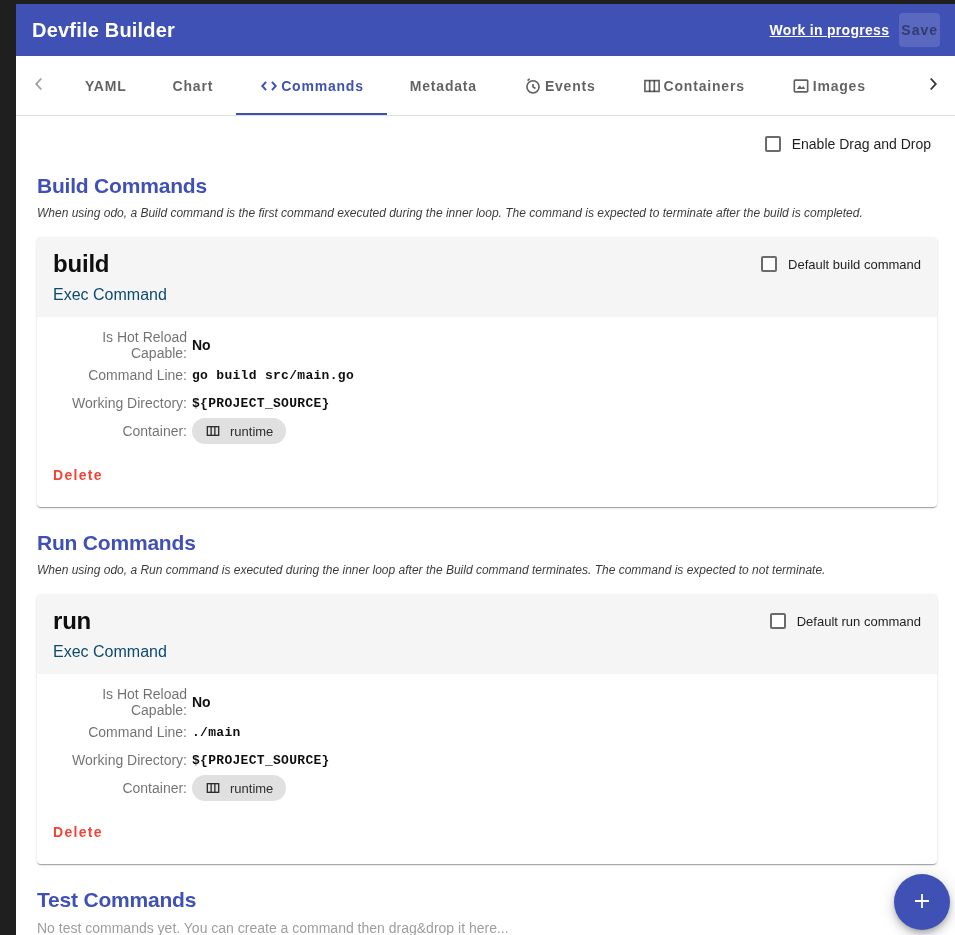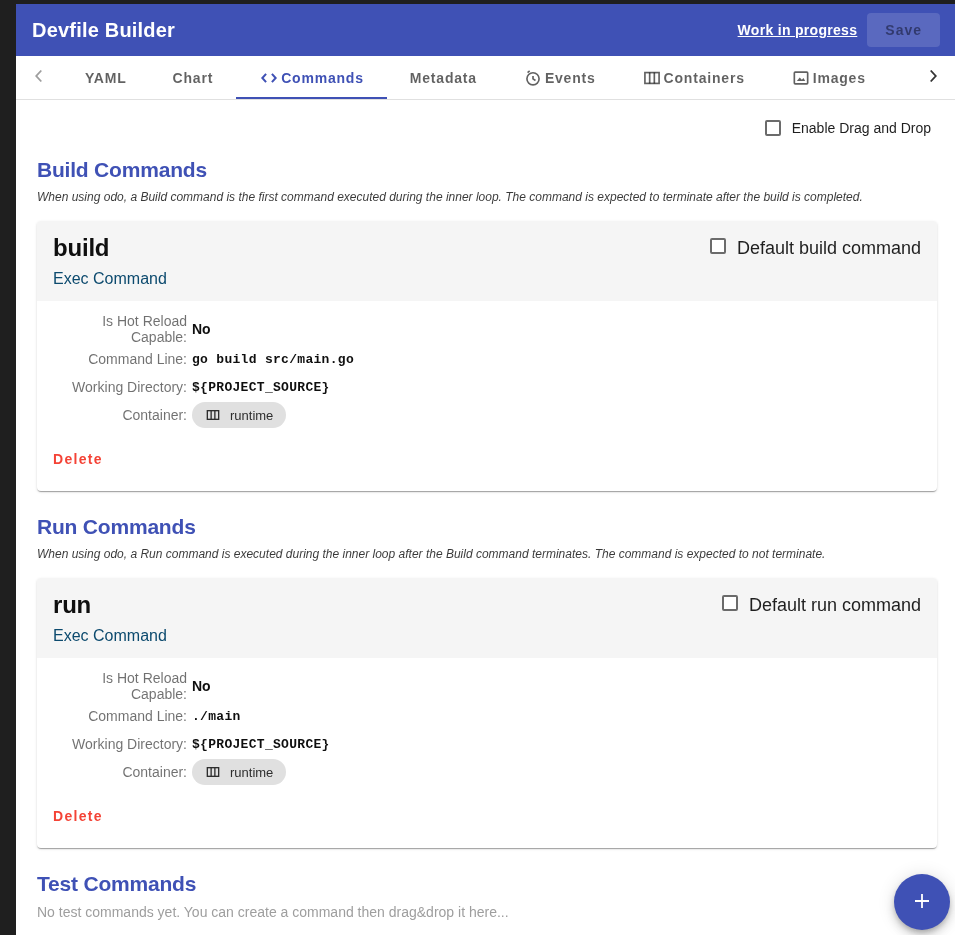--- a/index.html
+++ b/index.html
@@ -31,27 +31,27 @@
   .toolbar-spacer { flex: 1; }
   .wip-link {
     color: #ffffff; font-size: 14px; font-weight: 700;
     text-decoration: underline; letter-spacing: 0.3px;
     margin-right: 10px; cursor: pointer;
   }
   .save-btn {
     background: rgba(255,255,255,0.14);
     color: rgba(0,0,10,0.45);
     border: none; border-radius: 4px;
-    padding: 9px 18px;
+    padding: 9px 2px;
     font-family: "Liberation Sans", sans-serif;
     font-size: 14px; font-weight: 700; letter-spacing: 1px;
   }
   
   .tabbar {
-    height: 44px; flex: none;
+    height: 60px; flex: none;
     display: flex; align-items: stretch;
     border-bottom: 1px solid rgba(0,0,0,0.12);
     overflow: hidden;
     background: #fff;
   }
   .paginator {
     width: 46px; flex: none;
     display: flex; align-items: center; justify-content: center;
     cursor: pointer;
   }
@@ -95,21 +95,21 @@
   
   .card {
     background: #fff; border-radius: 4px;
     box-shadow: 0 2px 1px -1px rgba(0,0,0,.2), 0 1px 1px 0 rgba(0,0,0,.14), 0 1px 3px 0 rgba(0,0,0,.12);
     margin: 0 -2px 24px 0;
     overflow: hidden;
   }
   .card-header { background: #f5f5f5; padding: 13px 16px 13px; }
   .card-header-top { display: flex; align-items: center; justify-content: space-between; }
   .card-title { font-size: 24px; font-weight: 700; color: #0f0f0f; letter-spacing: -0.2px; }
-  .default-check { display: flex; align-items: flex-start; font-size: 18px; color: #1f1f1f; }
+  .default-check { display: flex; align-items: center; font-size: 13px; color: #1f1f1f; }
   .default-check .checkbox { margin-right: 11px; }
   .card-subtitle { color: #0c4a6e; font-size: 16px; margin-top: 8px; }
   .card-body { padding: 12px 16px 14px; }
   .field-row { display: flex; align-items: center; min-height: 28px; font-size: 14px; }
   .field-label { width: 134px; flex: none; text-align: right; color: rgba(0,0,0,0.56); }
   .field-value { margin-left: 5px; color: #0f0f0f; font-weight: 600; }
   .field-value.mono {
     font-family: "Liberation Mono", "DejaVu Sans Mono", monospace;
     font-weight: 700; font-size: 13px; letter-spacing: 0.3px;
   }

